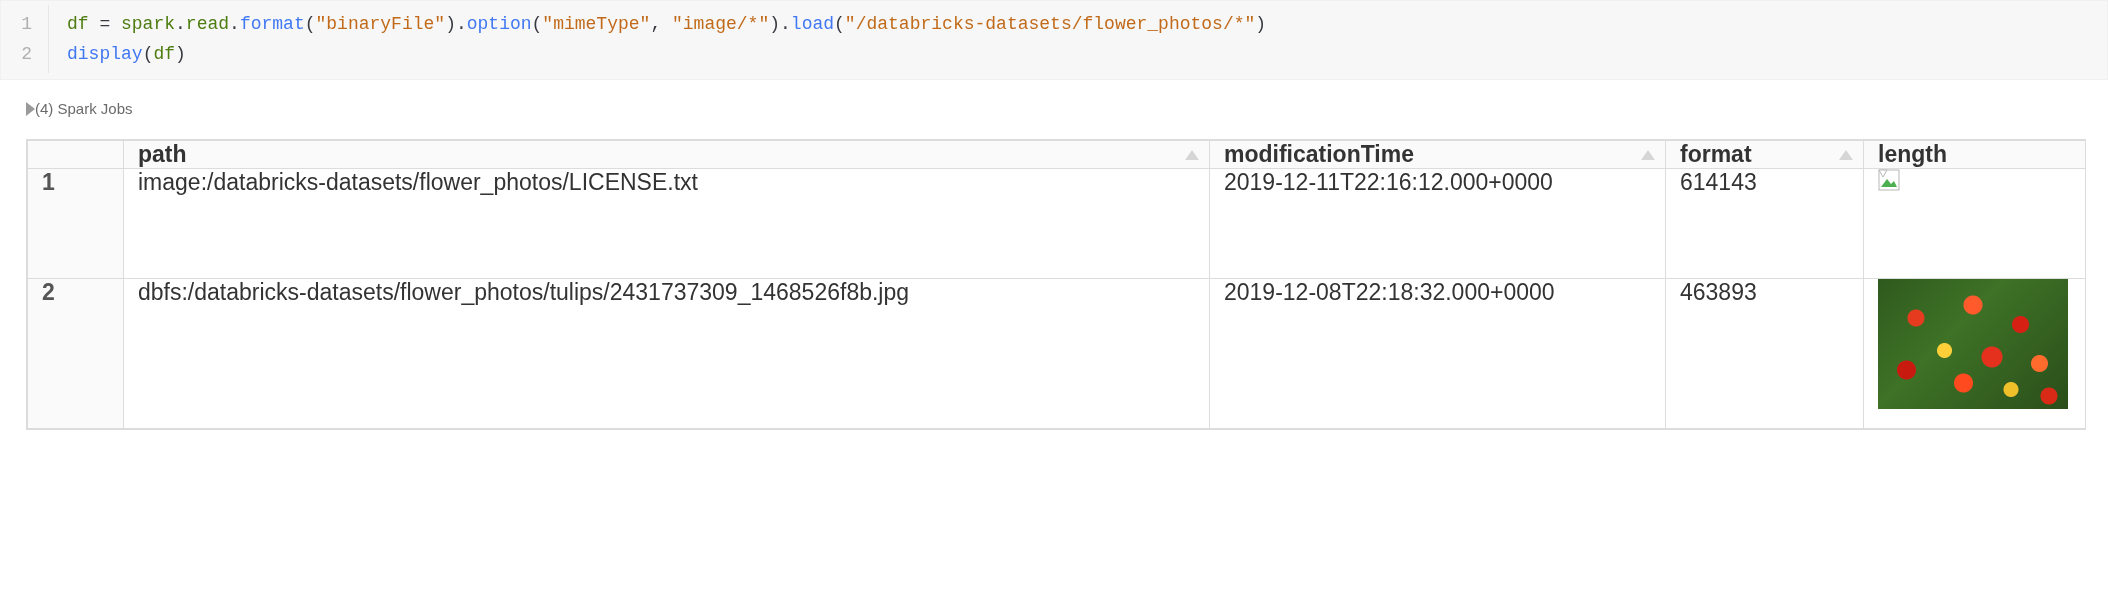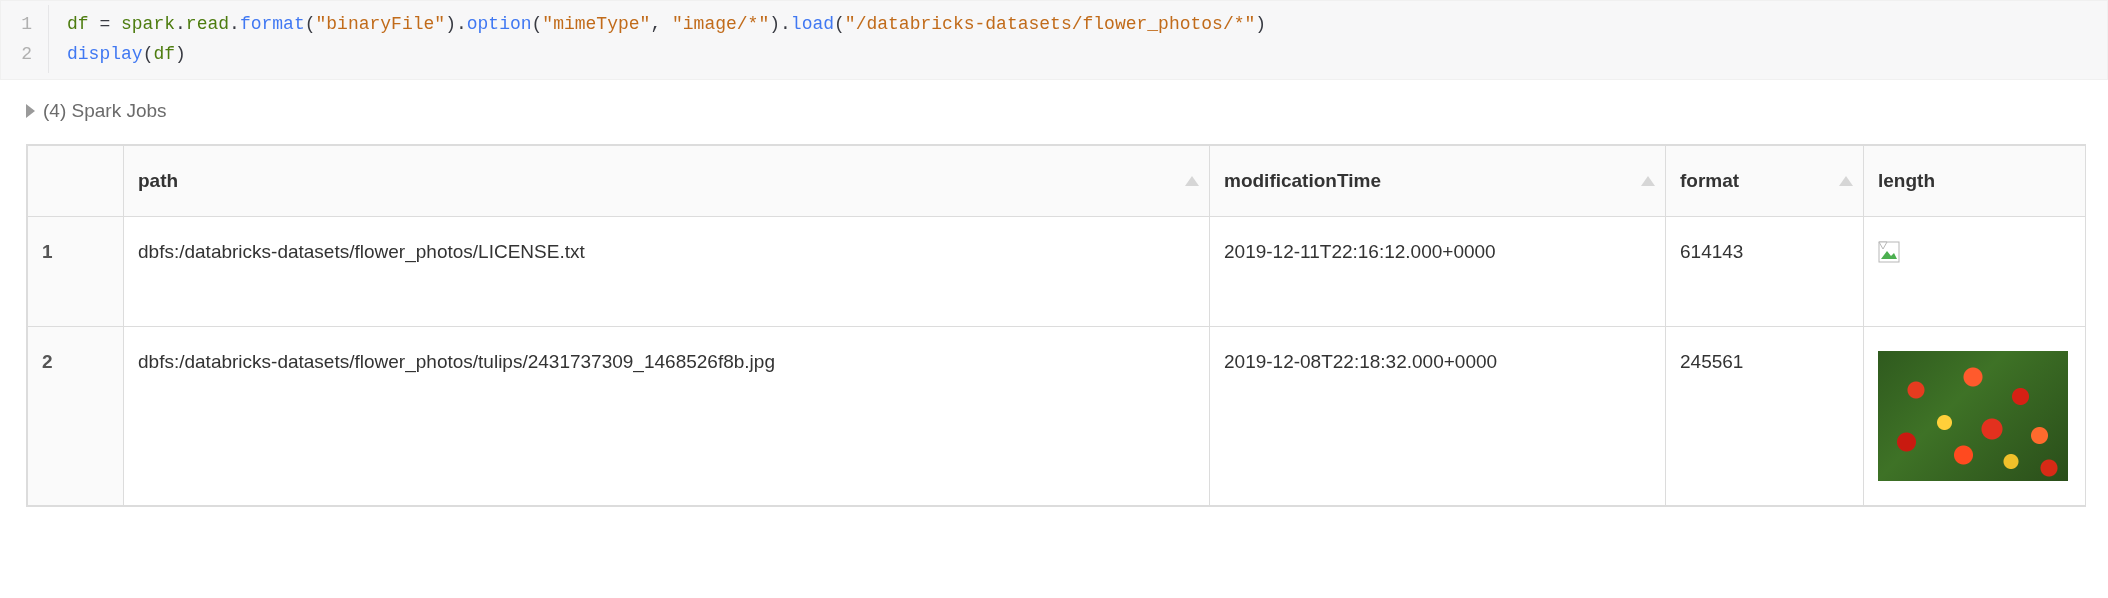--- a/index.html
+++ b/index.html
@@ -39,24 +39,23 @@
   }
   .tok-id   { color: #4d7c0f; }
   .tok-call { color: #4078f2; margin-top: 24px; }
   .tok-str  { color: #c16b1a; }
   .tok-punc { color: #383a42; }
 
   
   .jobs-row {
     display: flex;
     align-items: center;
-    gap: 8px;
     padding: 20px 0 22px 26px;
     color: #6b6b6b;
-    font-size: 19px;
+    font-size: 15px;
   }
   .jobs-caret {
     width: 0; height: 0;
     border-top: 7px solid transparent;
     border-bottom: 7px solid transparent;
     border-left: 9px solid #9a9a9a;
   }
 
   
   .result-table-wrap {
@@ -65,24 +64,24 @@
     border: 1px solid #dcdcdc;
     border-collapse: collapse;
   }
   table.result {
     width: 100%;
     border-collapse: collapse;
     table-layout: fixed;
   }
   table.result th, table.result td {
     border: 1px solid #dcdcdc;
-    padding: 24px 14px;
+    padding: 0 14px;
     text-align: left;
     vertical-align: top;
-    font-size: 19px;
+    font-size: 23px;
   }
   table.result thead th {
     background: #fafafa;
     font-weight: 600;
     color: #333;
     position: relative;
   }
   col.c-idx   { width: 96px; }
   col.c-path  { width: 1086px; }
   col.c-time  { width: 456px; }
@@ -189,33 +188,33 @@
           </span>
         </th>
         <th>
           <span>length</span>
         </th>
       </tr>
     </thead>
     <tbody id="tbody">
         <tr>
           <td class="idx-cell">1</td>
-          <td>dbfs:/databricks-datasets/flower_photos/LICENSE.txt</td>
+          <td>image:/databricks-datasets/flower_photos/LICENSE.txt</td>
           <td>2019-12-11T22:16:12.000+0000</td>
           <td>614143</td>
           <td class="content-cell"><span class="broken-img"><svg width="22" height="22" viewBox="0 0 22 22">
                 <rect x="1" y="1" width="20" height="20" fill="#fff" stroke="#b7b7b7"></rect>
                 <polygon points="3,18 9,10 13,15 16,12 19,18" fill="#4caf50"></polygon>
                 <polygon points="1,1 9,1 5,8" fill="#fff" stroke="#b7b7b7"></polygon>
               </svg></span></td>
         </tr>
         <tr>
           <td class="idx-cell">2</td>
           <td>dbfs:/databricks-datasets/flower_photos/tulips/2431737309_1468526f8b.jpg</td>
           <td>2019-12-08T22:18:32.000+0000</td>
-          <td>245561</td>
+          <td>463893</td>
           <td class="content-cell">
             <div class="thumb"></div>
           </td>
         </tr>
       </tbody>
   </table>
 </div>
 
 </body></html>

